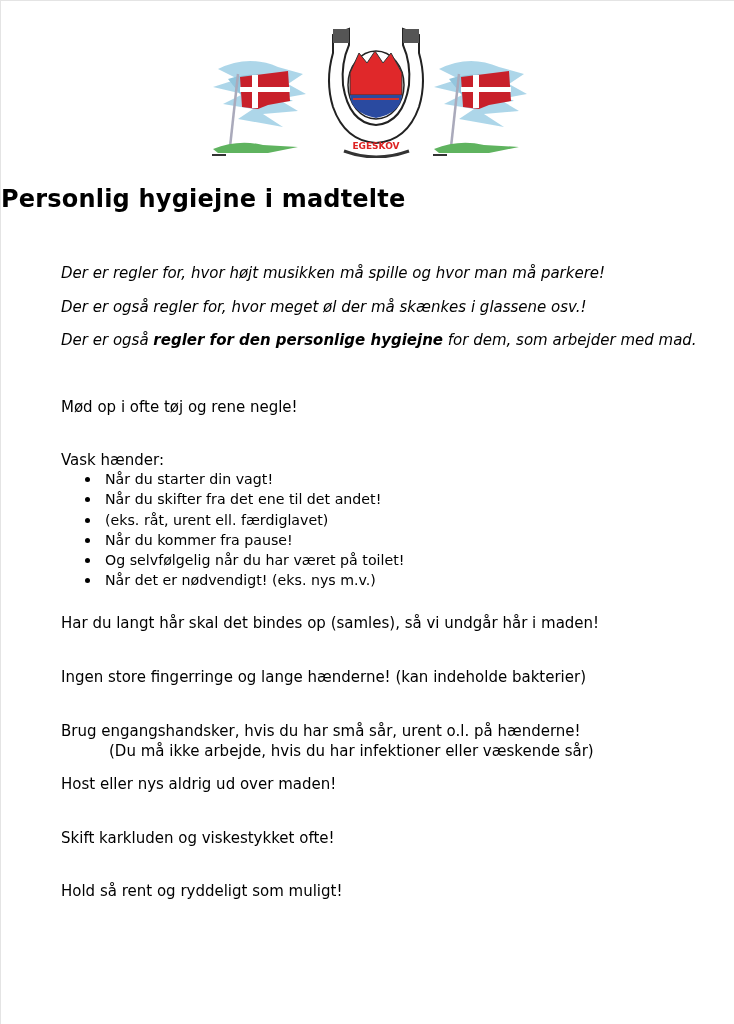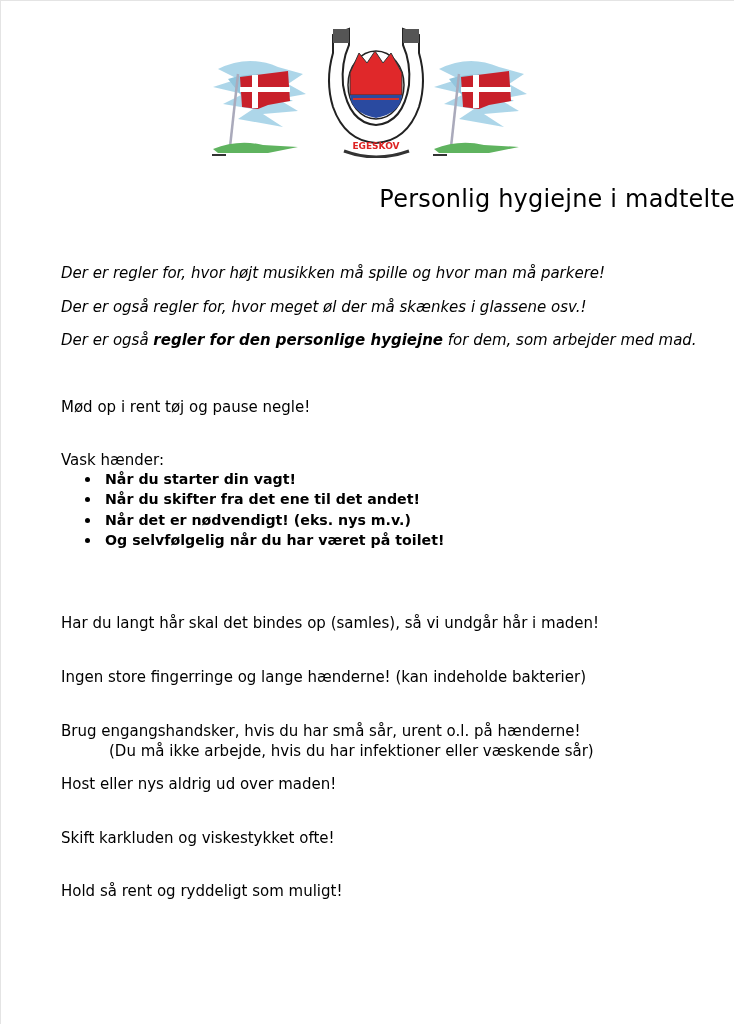--- a/index.html
+++ b/index.html
@@ -10,29 +10,28 @@
       box-sizing: border-box;
     }
     .header { position: absolute; left: 0; top: 0; width: 734px; height: 170px; }
     .flag { position: absolute; top: 48px; width: 100px; height: 110px; }
     .flag.left { left: 207px; }
     .flag.right { left: 428px; }
     .logo { position: absolute; left: 318px; top: 22px; width: 115px; height: 135px; }
 
     .title {
       position: absolute; left: 0; width: 734px; top: 184px;
-      text-align: right; font-weight: normal; font-size: 24px; letter-spacing: 0.2px;
+      text-align: left; font-weight: bold; font-size: 24px; letter-spacing: 0.2px;
     }
     .p { position: absolute; left: 60px; font-size: 15px; white-space: nowrap; }
     .it { font-style: italic; }
     .b { font-weight: bold; }
     ul.bullets {
       position: absolute; left: 60px; top: 468px; margin: 0; padding: 0; list-style: none;
       font-size: 14.2px;
-      font-weight: bold;
     }
     ul.bullets li { position: relative; padding-left: 44px; height: 20.3px; line-height: 20px; white-space: nowrap; }
     ul.bullets li .dot {
       position: absolute; left: 24px; top: 8px; width: 5px; height: 5px; border-radius: 50%; background: #000;
     }
     .indent { left: 108px; }
   </style>
 </head>
 <body>
 
@@ -75,28 +74,30 @@
     <rect x="4" y="105" width="14" height="2" fill="#333"></rect>
   </svg>
 </div>
 
 <div class="title">Personlig hygiejne i madtelte</div>
 
 <div class="p it" style="top:263px">Der er regler for, hvor højt musikken må spille og hvor man må parkere!</div>
 <div class="p it" style="top:297px">Der er også regler for, hvor meget øl der må skænkes i glassene osv.!</div>
 <div class="p it" style="top:330px"><span>Der er også </span><span class="b">regler for den personlige hygiejne</span><span> for dem, som arbejder med mad.</span></div>
 
-<div class="p" style="top:397px">Mød op i rent tøj og pause negle!</div>
+<div class="p" style="top:397px">Mød op i ofte tøj og rene negle!</div>
 
 <div class="p" style="top:450px">Vask hænder:</div>
 <ul class="bullets">
   <li><span class="dot"></span><span>Når du starter din vagt!</span></li>
   <li><span class="dot"></span><span>Når du skifter fra det ene til det andet!</span></li>
+  <li><span class="dot"></span><span>(eks. råt, urent ell. færdiglavet)</span></li>
+  <li><span class="dot"></span><span>Når du kommer fra pause!</span></li>
+  <li><span class="dot"></span><span>Og selvfølgelig når du har været på toilet!</span></li>
   <li><span class="dot"></span><span>Når det er nødvendigt! (eks. nys m.v.)</span></li>
-  <li><span class="dot"></span><span>Og selvfølgelig når du har været på toilet!</span></li>
 </ul>
 
 <div class="p" style="top:613px">Har du langt hår skal det bindes op (samles), så vi undgår hår i maden!</div>
 <div class="p" style="top:667px">Ingen store fingerringe og lange hænderne! (kan indeholde bakterier)</div>
 <div class="p" style="top:721px">Brug engangshandsker, hvis du har små sår, urent o.l. på hænderne!</div>
 <div class="p indent" style="top:741px">(Du må ikke arbejde, hvis du har infektioner eller væskende sår)</div>
 <div class="p" style="top:774px">Host eller nys aldrig ud over maden!</div>
 <div class="p" style="top:828px">Skift karkluden og viskestykket ofte!</div>
 <div class="p" style="top:881px">Hold så rent og ryddeligt som muligt!</div>
 

